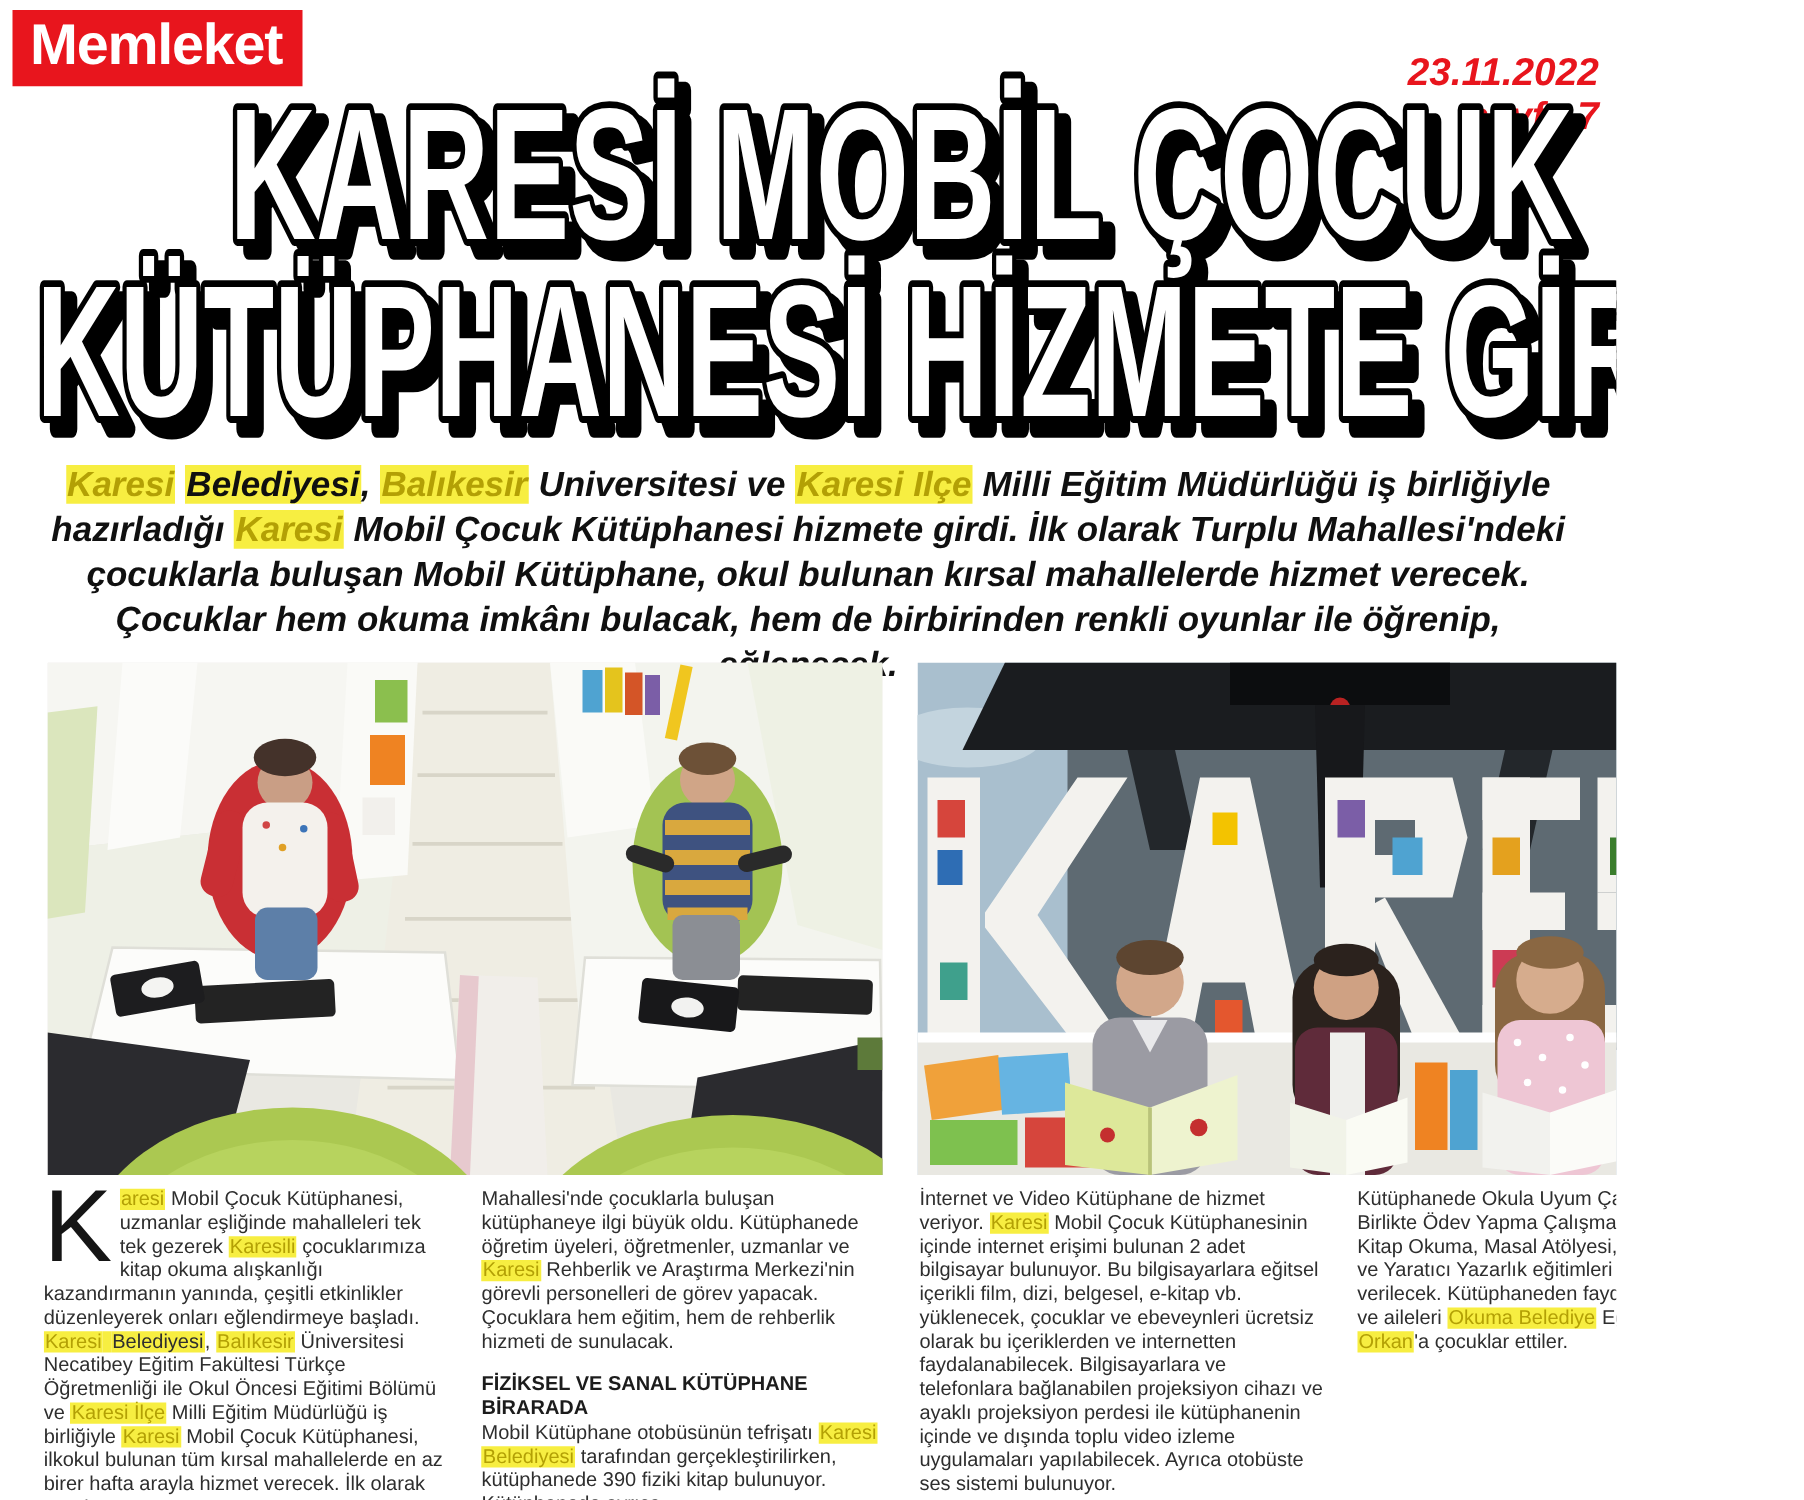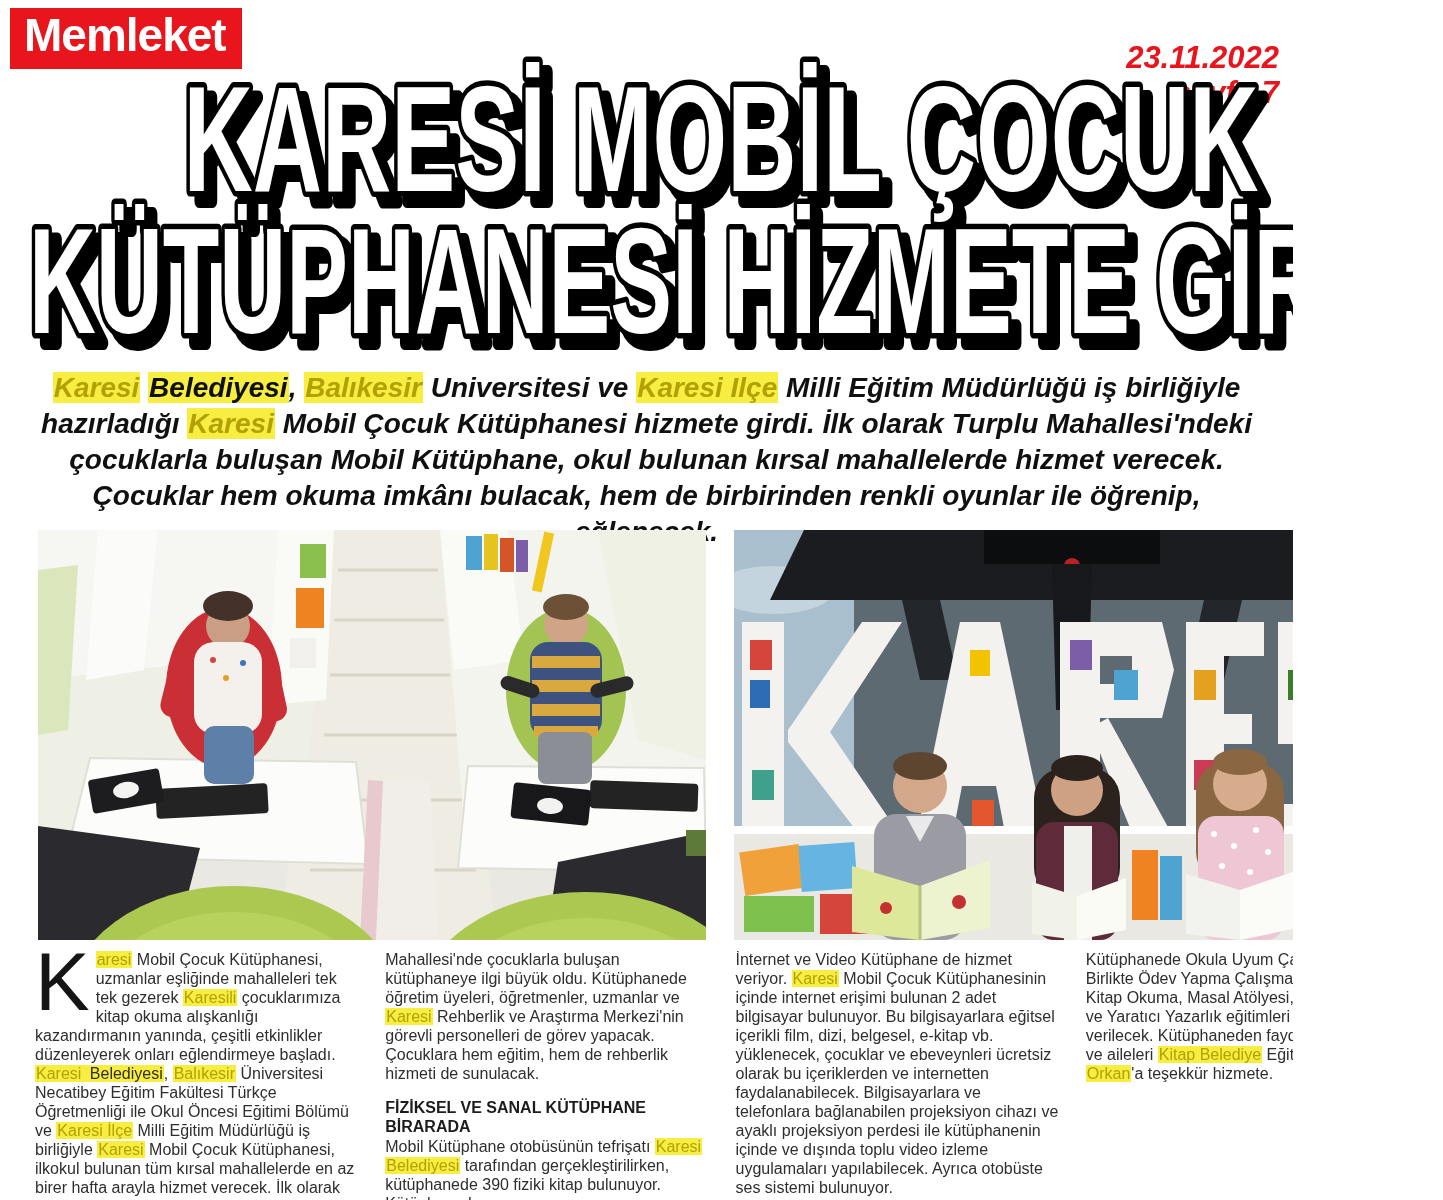--- a/index.html
+++ b/index.html
@@ -249,17 +249,17 @@
     </div>
     <div class="col">
       <div><span>Mahallesi'nde çocuklarla buluşan kütüphaneye ilgi büyük oldu. Kütüphanede öğretim üyeleri, öğretmenler, uzmanlar ve </span><span class="hl olive">Karesi</span><span> Rehberlik ve Araştırma Merkezi'nin görevli personelleri de görev yapacak. Çocuklara hem eğitim, hem de rehberlik hizmeti de sunulacak.</span></div>
       <div class="subhead">FİZİKSEL VE SANAL KÜTÜPHANE BİRARADA</div>
       <div><span>Mobil Kütüphane otobüsünün tefrişatı </span><span class="hl olive">Karesi Belediyesi</span><span> tarafından gerçekleştirilirken, kütüphanede 390 fiziki kitap bulunuyor. Kütüphanede ayrıca</span></div>
     </div>
     <div class="col">
       <div><span>İnternet ve Video Kütüphane de hizmet veriyor. </span><span class="hl olive">Karesi</span><span> Mobil Çocuk Kütüphanesinin içinde internet erişimi bulunan 2 adet bilgisayar bulunuyor. Bu bilgisayarlara eğitsel içerikli film, dizi, belgesel, e-kitap vb. yüklenecek, çocuklar ve ebeveynleri ücretsiz olarak bu içeriklerden ve internetten faydalanabilecek. Bilgisayarlara ve telefonlara bağlanabilen projeksiyon cihazı ve ayaklı projeksiyon perdesi ile kütüphanenin içinde ve dışında toplu video izleme uygulamaları yapılabilecek. Ayrıca otobüste ses sistemi bulunuyor.</span></div>
     </div>
     <div class="col">
-      <div><span>Kütüphanede Okula Uyum Çalışmaları, Birlikte Ödev Yapma Çalışması, Etkileşimli Kitap Okuma, Masal Atölyesi, Yaratıcı Okuma ve Yaratıcı Yazarlık eğitimleri de çocuklara verilecek. Kütüphaneden faydalanan çocuklar ve aileleri </span><span class="hl olive">Kitap Belediye</span><span> Eğitim </span><span class="hl olive">Dinçer Orkan</span><span>'a teşekkür hizmete.</span></div>
+      <div><span>Kütüphanede Okula Uyum Çalışmaları, Birlikte Ödev Yapma Çalışması, Etkileşimli Kitap Okuma, Masal Atölyesi, Yaratıcı Okuma ve Yaratıcı Yazarlık eğitimleri de çocuklara verilecek. Kütüphaneden faydalanan çocuklar ve aileleri </span><span class="hl olive">Okuma Belediye</span><span> Eğitim </span><span class="hl olive">Dinçer Orkan</span><span>'a çocuklar ettiler.</span></div>
     </div>
   </div>
 
 </div>
 
 </body></html>

